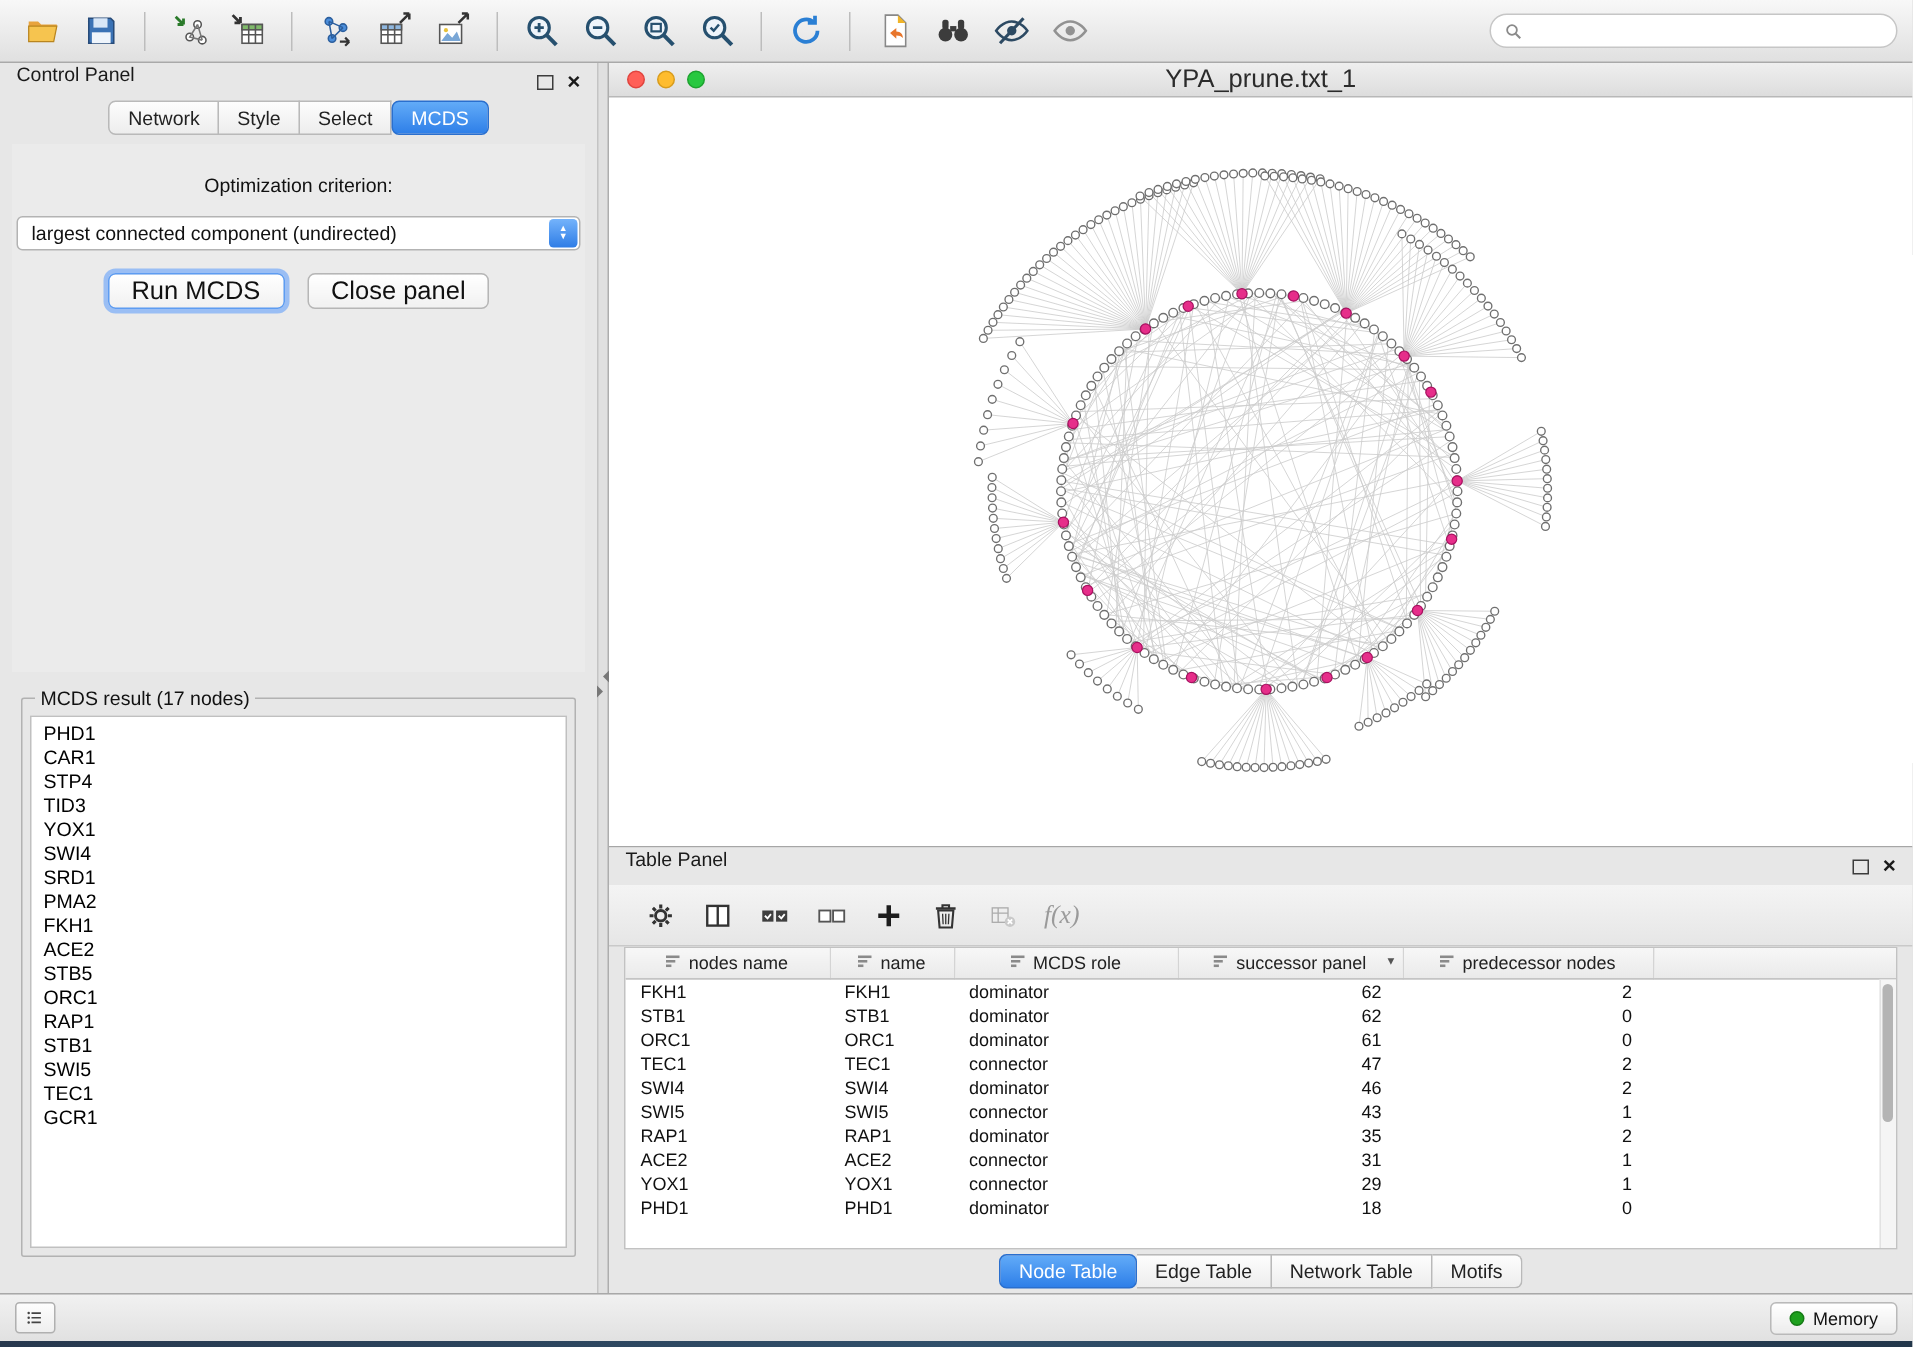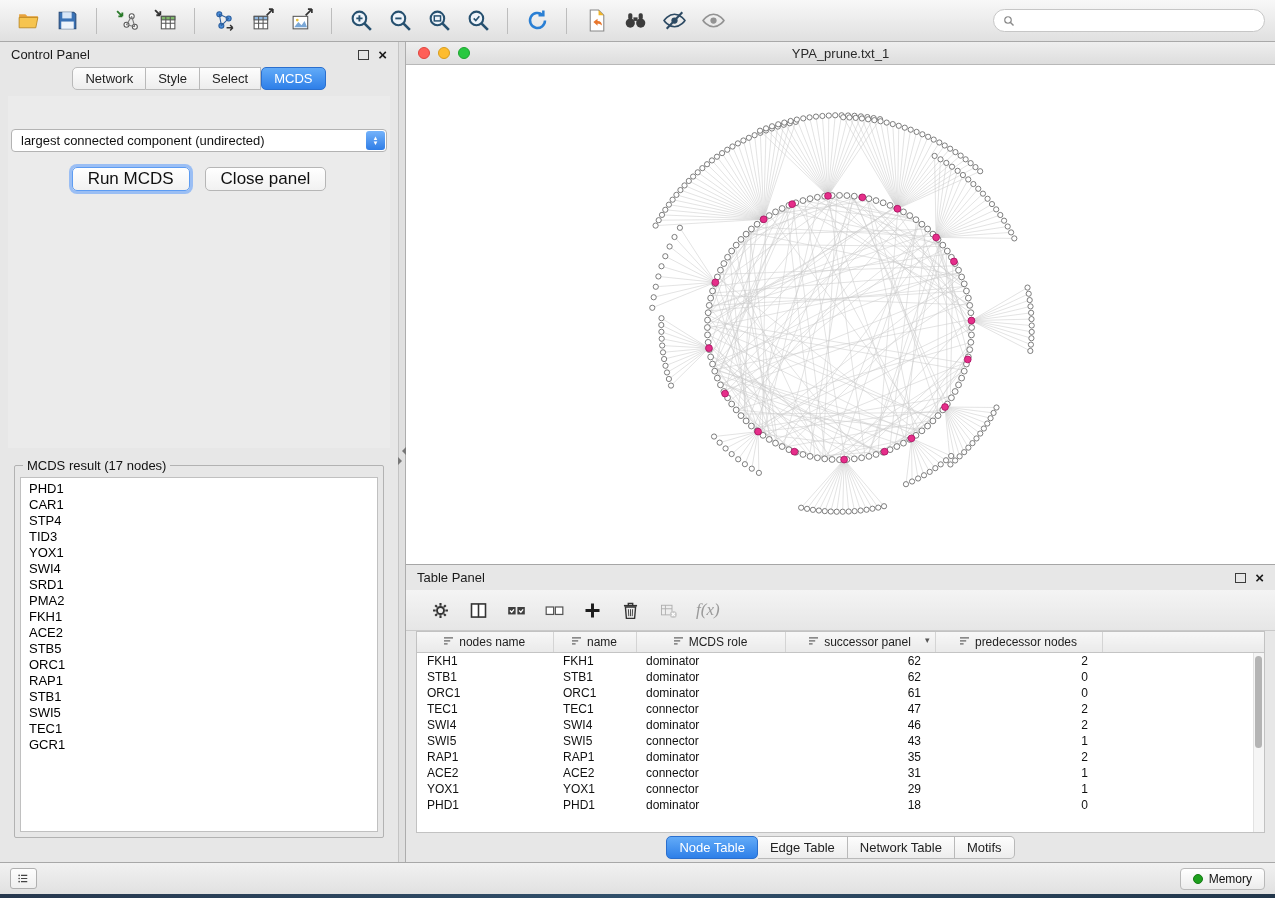--- a/index.html
+++ b/index.html
@@ -21,21 +21,21 @@
                      font-family:"Liberation Sans",sans-serif;}
   
   .main{display:flex;height:820px;}
   
   .control-panel{width:398px;background:#e7e7e7;display:flex;flex-direction:column;flex:none;}
   .splitter{width:6px;background:#e0e0e0;border-left:1px solid #c4c4c4;
             border-right:1px solid #adadad;flex:none;position:relative;}
   .split-handle{position:absolute;top:405px;left:-1px;display:flex;flex-direction:column;gap:2px;}
   .tri-l{width:0;height:0;border:4px solid transparent;border-right-color:#787878;}
   .tri-r{width:0;height:0;border:4px solid transparent;border-left-color:#787878;}
-  .panel-header{height:25px;display:flex;align-items:center;padding:0 11px;
+  .panel-header{height:25px;display:flex;padding:0 11px;
                 font-size:13px;color:#1a1a1a;flex:none;}
   .panel-btns{margin-left:auto;display:flex;align-items:center;gap:9px;}
   .float-btn{width:9px;height:8px;border:1.5px solid #3c3c3c;display:inline-block;}
   .close-btn{font-size:15px;font-weight:bold;color:#1a1a1a;line-height:1;}
   .cp-tabs,.tp-tabs{display:flex;justify-content:center;flex:none;}
   .seg-tab{font-size:13px;padding:3px 12px;background:linear-gradient(#fdfdfd,#ededed);
            border:1px solid #b9b9b9;border-left:none;color:#222;cursor:default;}
   .seg-tab:first-child{border-left:1px solid #b9b9b9;border-radius:5px 0 0 5px;}
   .seg-tab:last-child{border-radius:0 5px 5px 0;}
   .seg-tab.active{background:linear-gradient(#62abf8,#2e7fe8);color:#fff;
@@ -65,21 +65,21 @@
   .right{flex:1;display:flex;flex-direction:column;min-width:0;}
   .network-view{height:522px;display:flex;flex-direction:column;background:#fff;
                 border-bottom:1px solid #a6a6a6;flex:none;}
   .nv-titlebar{height:22px;background:linear-gradient(#efefef,#dddddd);
                border-bottom:1px solid #b8b8b8;display:flex;align-items:center;
                padding:0 12px;position:relative;flex:none;}
   .tl{width:12px;height:12px;border-radius:50%;margin-right:8px;flex:none;box-sizing:border-box;}
   .tl.red{background:#ff5f57;border:1px solid #e0443e;}
   .tl.yellow{background:#febc2e;border:1px solid #d89c1c;}
   .tl.green{background:#28c840;border:1px solid #1da32f;}
-  .nv-title{position:absolute;left:0;right:0;text-align:center;font-size:13px;color:#2b2b2b;}
+  .nv-title{position:absolute;left:0;right:0;text-align:center;font-size:17px;color:#2b2b2b;}
   .nv-canvas{flex:1;width:100%;height:499px;background:#fff;}
   
   .table-panel{flex:1;display:flex;flex-direction:column;background:#e7e7e7;min-height:0;}
   .tp-toolbar{height:40px;background:linear-gradient(#f4f4f4,#e6e6e6);
               border-bottom:1px solid #c9c9c9;display:flex;align-items:center;
               padding:0 20px;gap:9px;flex:none;}
   .tp-tb{width:29px;height:29px;display:flex;align-items:center;justify-content:center;
          background:none;border:none;padding:0;}
   .tp-tb svg{width:21px;height:21px;}
   .fx{font-family:"Liberation Serif",serif;font-style:italic;font-size:17px;color:#9a9a9a;
@@ -263,20 +263,21 @@
       </span>
     </div>
     <div class="cp-tabs">
 
     <div class="seg-tab">Network</div>
         <div class="seg-tab">Style</div>
         <div class="seg-tab">Select</div>
         <div class="seg-tab active">MCDS</div>
       </div>
     <div class="cp-body">
+      <div class="opt-label">Optimization criterion:</div>
       <div class="select">
         <span class="select-text">largest connected component (undirected)</span>
         <span class="select-stepper">
             <span>▲</span>
             <span>▼</span>
           </span>
       </div>
       <div class="cp-buttons">
         <button class="mac-btn focus">Run MCDS</button>
         <button class="mac-btn">Close panel</button>

